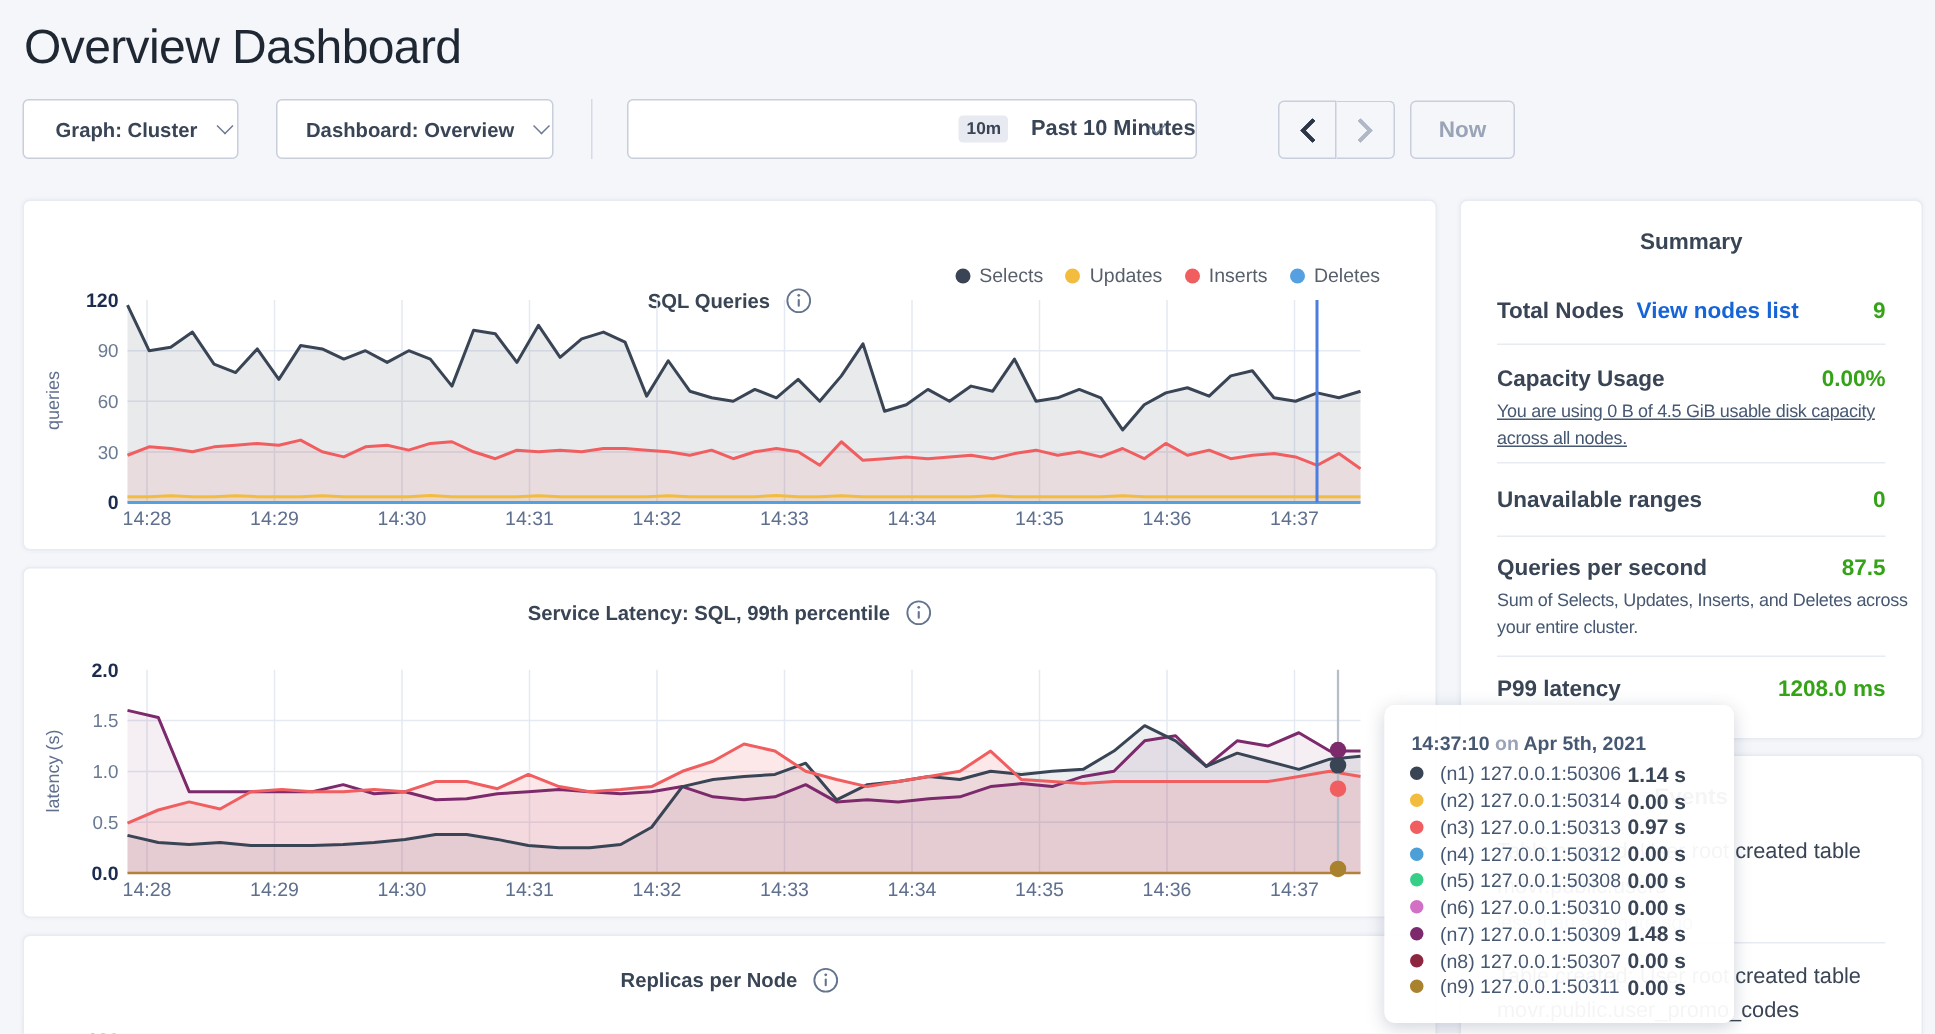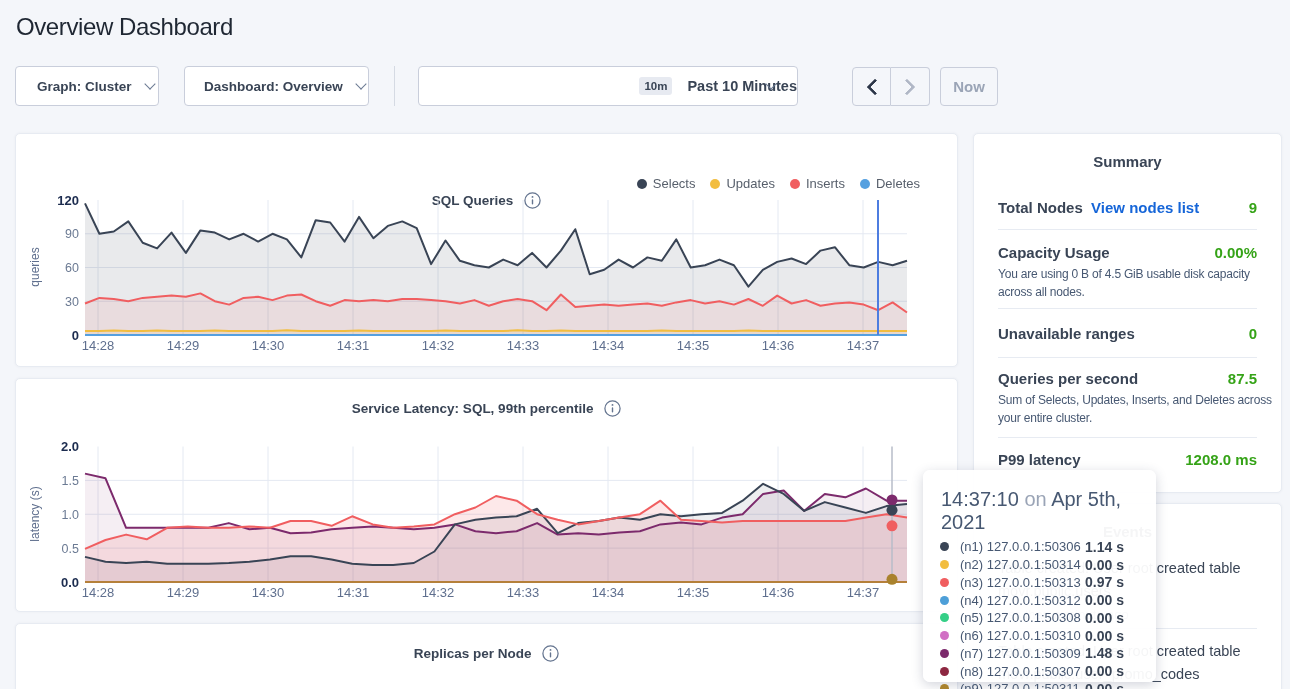--- a/index.html
+++ b/index.html
@@ -1,32 +1,32 @@
 <!DOCTYPE html>
 <html><head>
 <meta charset="utf-8">
 <style>
 * { margin:0; padding:0; box-sizing:border-box; }
 html,body { width:1290px; height:689px; overflow:hidden; background:#f4f6fa;
   font-family:"Liberation Sans",sans-serif; position:relative; }
 .panel { position:absolute; background:#fff; border:1px solid #e7ebf2;
   border-radius:5px; box-shadow:0 0 3px rgba(50,60,90,0.05); }
-h1 { position:absolute; left:16px; top:13px; font-size:24px; font-weight:400;
+h1 { position:absolute; left:16px; top:13px; font-size:32px; font-weight:400;
   color:#1f2733; letter-spacing:-0.4px; }
 .dd { position:absolute; top:66px; height:40px; background:#fff;
   border:1px solid #c9cedb; border-radius:4px; display:flex; align-items:center;
   font-weight:bold; font-size:13.5px; color:#394455; white-space:nowrap; }
 .chev { display:inline-block; width:8px; height:8px; border-right:1.8px solid #6b7a93;
   border-bottom:1.8px solid #6b7a93; transform:rotate(45deg); margin-left:14px; margin-top:-4px; }
 .vsep { position:absolute; left:394px; top:66px; height:40px; width:1px; background:#d5dae3; }
 .badge { background:#e7eaf1; border-radius:3px; font-size:11.5px; font-weight:bold;
   color:#394455; padding:3px 5px; margin-right:15px; }
 .navbtn { position:absolute; top:67px; width:39px; height:39px;
   border:1px solid #c9cedb; background:transparent; }
-.nowbtn { position:absolute; left:940px; top:67px; width:58px; height:39px;
+.nowbtn { position:absolute; left:940px; top:67px; width:70px; height:39px;
   border:1px solid #c9cedb; border-radius:4px; color:#9aa4b6; font-weight:bold;
   font-size:15px; text-align:center; line-height:37px; }
 .arrow { display:inline-block; width:12px; height:12px; border-right:3px solid;
   border-bottom:3px solid; border-radius:1px; }
 .ctitle { position:absolute; width:100%; text-align:center; font-size:13.5px;
   font-weight:bold; color:#394455; }
 .ctitle svg { vertical-align:-4px; margin-left:7px; }
 .legend { position:absolute; right:37px; top:42px; display:flex; gap:15px;
   font-size:13px; color:#575f6b; align-items:center; }
 .legend .li { display:flex; align-items:center; gap:6px; }
@@ -39,21 +39,21 @@
 .ssub { position:absolute; left:24px; white-space:nowrap; font-size:12px; letter-spacing:-0.2px;
   color:#475872; line-height:17.5px; font-weight:normal; }
 .sdiv { position:absolute; left:24px; right:24px; border-top:1px solid #e7ebf2; }
 .ptitle { position:absolute; width:100%; text-align:center; font-size:15px;
   font-weight:bold; color:#394455; }
 .ev { position:absolute; left:24px; width:263px; font-size:14.5px; color:#394455; line-height:23px; }
 .evtime { position:absolute; left:24px; font-size:13px; color:#8a93a5; }
 .tooltip { position:absolute; left:923px; top:470px; width:233px; height:212px;
   background:rgba(255,255,255,0.95); border-radius:7px;
   box-shadow:0 3px 12px rgba(50,60,90,0.22); z-index:10; }
-.tthead { padding:18px 0 4px 18px; font-size:20px; color:#475872; }
+.tthead { padding:18px 0 4px 18px; font-size:13px; color:#475872;font-weight:bold; }
 .tthead .on { color:#9aa4b6; }
 .ttrow { display:flex; align-items:center; height:17.75px; padding-left:17px;
   font-size:13px; color:#475872; }
 .ttdot { width:9px; height:9px; border-radius:50%; flex:0 0 9px; margin-right:11px; }
 .ttname { width:125px; }
 .ttval { font-weight:bold; color:#394455; font-size:14px; }
 </style>
 </head>
 <body>
 <h1>Overview Dashboard</h1>
@@ -203,21 +203,21 @@
   <div class="ptitle" style="top:19px;">Summary</div>
   <div class="srow" style="top:65px;">
       <span>Total Nodes&nbsp;&nbsp;<span class="slink">View nodes list</span></span>
       <span class="sval">9</span>
     </div>
   <div class="sdiv" style="top:95px;"></div>
   <div class="srow" style="top:110px;">
       <span>Capacity Usage</span>
       <span class="sval">0.00%</span>
     </div>
-  <div class="ssub" style="top:132px;">You are using 0 B of 4.5 GiB usable disk capacity<br>across all nodes.</div>
+  <div class="ssub" style="top:132px;text-decoration:underline;">You are using 0 B of 4.5 GiB usable disk capacity<br>across all nodes.</div>
   <div class="sdiv" style="top:174px;"></div>
   <div class="srow" style="top:191px;">
       <span>Unavailable ranges</span>
       <span class="sval">0</span>
     </div>
   <div class="sdiv" style="top:223px;"></div>
   <div class="srow" style="top:236px;">
       <span>Queries per second</span>
       <span class="sval">87.5</span>
     </div>

